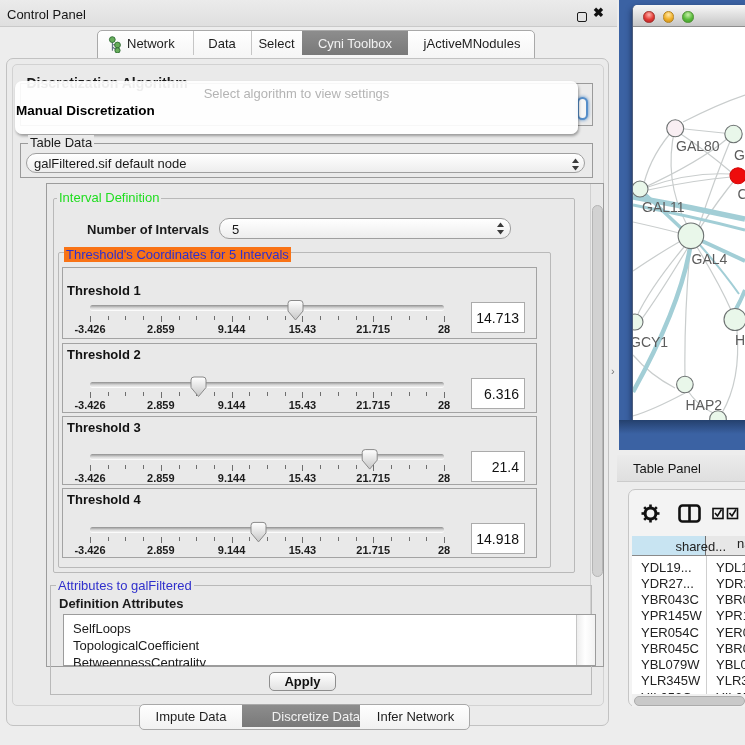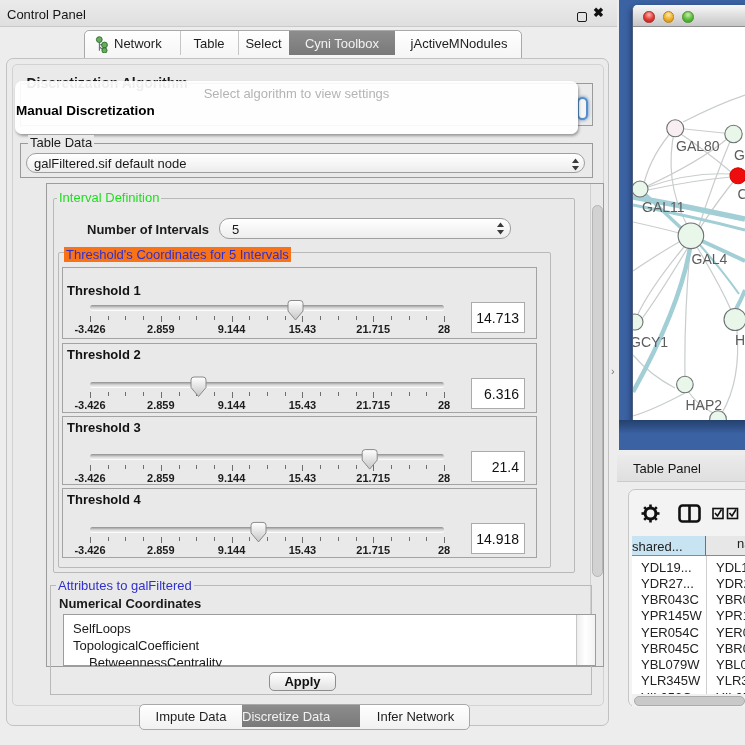--- a/index.html
+++ b/index.html
@@ -11,26 +11,26 @@
 </style>
 </head>
 <body>
 <div id="page">
 
 <div class="a" id="cp-titlebar" style="left:0;top:0;width:617px;height:27px;background:linear-gradient(#ebebeb,#dfdfdf);border-bottom:1px solid #c9c9c9;"></div>
 <div class="lbl" style="left:7px;top:7px;font-size:13px;color:#151515;">Control Panel</div>
 <div class="a" style="left:577px;top:11.5px;width:10px;height:10px;border:1.7px solid #1b1b1b;border-radius:2px;"></div>
 <div class="lbl" style="left:593px;top:5px;font-size:13px;font-weight:bold;color:#111;">✖</div>
 
-<div class="a" id="toptabs" style="left:84px;top:30px;width:438px;height:39px;background:linear-gradient(#ffffff,#f1f1f1);border:1px solid #a9a9a9;border-radius:5px;overflow:hidden;">
+<div class="a" id="toptabs" style="left:97px;top:30px;width:438px;height:39px;background:linear-gradient(#ffffff,#f1f1f1);border:1px solid #a9a9a9;border-radius:5px;overflow:hidden;">
   <div class="a" style="left:95px;top:0;width:1px;height:24px;background:#c6c6c6;"></div>
   <div class="a" style="left:153px;top:0;width:1px;height:24px;background:#c6c6c6;"></div>
   <div class="a" style="left:204px;top:0;width:106px;height:24px;background:linear-gradient(#8d8d8d,#797979);"></div>
   <div class="lbl" style="left:29px;top:5px;font-size:13px;color:#1d1d1d;">Network</div>
-  <div class="lbl" style="left:95px;top:5px;width:58px;text-align:center;font-size:13px;color:#1d1d1d;">Table</div>
+  <div class="lbl" style="left:95px;top:5px;width:58px;text-align:center;font-size:13px;color:#1d1d1d;">Data</div>
   <div class="lbl" style="left:153px;top:5px;width:51px;text-align:center;font-size:13px;color:#1d1d1d;">Select</div>
   <div class="lbl" style="left:204px;top:5px;width:106px;text-align:center;font-size:13px;color:#f2f2f2;">Cyni Toolbox</div>
   <div class="lbl" style="left:310px;top:5px;width:128px;text-align:center;font-size:13px;color:#1d1d1d;">jActiveMNodules</div>
   <svg class="a" style="left:9px;top:3px;" width="15" height="19" viewBox="0 0 15 19">
     <path d="M5.4 5.6 L5.4 16.8 M5.4 10.5 L10.5 11 M5.4 13 L10.5 16.8" stroke="#5f6f7f" stroke-width="1.1" fill="none"></path>
     <circle cx="5.3" cy="5.6" r="2.9" fill="#67ad5b" stroke="#2e6b33" stroke-width="0.9"></circle>
     <circle cx="10.5" cy="11" r="2.9" fill="#67ad5b" stroke="#2e6b33" stroke-width="0.9"></circle>
     <circle cx="10.5" cy="16.4" r="2.6" fill="#67ad5b" stroke="#2e6b33" stroke-width="0.9"></circle>
   </svg>
 </div>
@@ -135,36 +135,36 @@
         </linearGradient>
       </defs>
       <path d="M288.0 303.5 q0-3 3-3 h9 q3 0 3 3 v7.5 l-7.5 9 l-7.5-9 z" fill="url(#thg)" stroke="#8a8a8a" stroke-width="1"></path>
       <path d="M191.0 380 q0-3 3-3 h9 q3 0 3 3 v7.5 l-7.5 9 l-7.5-9 z" fill="url(#thg)" stroke="#8a8a8a" stroke-width="1"></path>
       <path d="M362.2 452.6 q0-3 3-3 h9 q3 0 3 3 v7.5 l-7.5 9 l-7.5-9 z" fill="url(#thg)" stroke="#8a8a8a" stroke-width="1"></path>
       <path d="M251.0 525.4 q0-3 3-3 h9 q3 0 3 3 v7.5 l-7.5 9 l-7.5-9 z" fill="url(#thg)" stroke="#8a8a8a" stroke-width="1"></path>
     </svg>
 
 <div class="a" style="left:50px;top:585px;width:542px;height:110px;border:1px solid #b9b9b9;"></div>
 <div class="lbl" style="left:56px;top:578px;font-size:13px;color:#3030cc;background:#e9e9e9;padding:0 2px;">Attributes to galFiltered</div>
-<div class="lbl" style="left:59px;top:596px;font-size:13px;font-weight:bold;color:#1a1a1a;">Numerical Coordinates</div>
+<div class="lbl" style="left:59px;top:596px;font-size:13px;font-weight:bold;color:#1a1a1a;">Definition Attributes</div>
 <div class="a" style="left:63px;top:614px;width:533px;height:52px;background:#ffffff;border:1px solid #9c9c9c;"></div>
 <div class="a" style="left:576px;top:615px;width:19px;height:50px;background:linear-gradient(90deg,#ededed,#ffffff 45%,#f2f2f2);border-left:1px solid #c6c6c6;"></div>
 <div class="lbl" style="left:73px;top:621px;font-size:13px;color:#1a1a1a;">SelfLoops</div>
 <div class="lbl" style="left:73px;top:638px;font-size:13px;color:#1a1a1a;">TopologicalCoefficient</div>
-<div class="a" style="left:64px;top:655px;width:508px;height:11px;overflow:hidden;margin-left:16px;">
+<div class="a" style="left:64px;top:655px;width:508px;height:11px;overflow:hidden;">
       <div class="lbl" style="left:9px;top:0;font-size:13px;color:#1a1a1a;">BetweennessCentrality</div>
     </div>
 
 <div class="a" style="left:269px;top:672px;width:67px;height:19px;background:linear-gradient(#ffffff,#e2e2e2);border:1px solid #8e8e8e;border-radius:5px;"></div>
 <div class="lbl" style="left:269px;top:674px;width:67px;text-align:center;font-size:13px;font-weight:bold;color:#111;">Apply</div>
 
 <div class="a" id="bottabs" style="left:139px;top:704px;width:331px;height:26px;background:linear-gradient(#ffffff,#f1f1f1);border:1px solid #a9a9a9;border-radius:5px;overflow:hidden;">
   <div class="a" style="left:102px;top:0;width:118px;height:22px;background:linear-gradient(#8d8d8d,#797979);"></div>
   <div class="lbl" style="left:0;top:4px;width:102px;text-align:center;font-size:13px;color:#1d1d1d;">Impute Data</div>
-  <div class="lbl" style="left:102px;top:4px;width:118px;text-align:left;font-size:13px;color:#f2f2f2;">Discretize Data</div>
+  <div class="lbl" style="left:102px;top:4px;width:118px;text-align:right;font-size:13px;color:#f2f2f2;">Discretize Data</div>
   <div class="lbl" style="left:220px;top:4px;width:111px;text-align:center;font-size:13px;color:#1d1d1d;">Infer Network</div>
 </div>
 
 <div class="lbl" style="left:611px;top:365px;font-size:11px;color:#777;">›</div>
 
 <div class="a" id="bluepanel" style="left:619px;top:0;width:126px;height:450px;background:#3b62a3;"></div>
 <div class="a" id="netwin" style="left:632px;top:5px;width:113px;height:415px;background:#ffffff;border-left:1px solid #4f5f7d;border-radius:5px 0 0 0;box-shadow:0 3px 6px rgba(8,16,40,0.65);"></div>
 <div class="a" style="left:633px;top:5px;width:112px;height:22px;background:linear-gradient(#f7f7f7,#c6c6c6);border-bottom:1px solid #8f8f8f;border-radius:5px 0 0 0;"></div>
 <div class="a" style="left:643px;top:11.3px;width:11.6px;height:11.6px;border-radius:50%;background:radial-gradient(circle at 50% 28%,#ffb3ac,#e23a35 55%,#b01f28);border:0.5px solid #9f2b26;"></div>
 <div class="a" style="left:662.5px;top:11.3px;width:11.6px;height:11.6px;border-radius:50%;background:radial-gradient(circle at 50% 28%,#ffe8a8,#efaf28 55%,#c98a1a);border:0.5px solid #b3831f;"></div>
@@ -253,21 +253,21 @@
 <svg class="a" style="left:712px;top:507px;" width="28" height="13" viewBox="0 0 28 13">
   <rect x="1" y="1.5" width="10" height="10" fill="none" stroke="#111" stroke-width="1.6"></rect>
   <path d="M3 6 L5.5 9 L9.5 2.5" fill="none" stroke="#111" stroke-width="1.6"></path>
   <rect x="15.5" y="1.5" width="10" height="10" fill="none" stroke="#111" stroke-width="1.6"></rect>
   <path d="M17.5 6 L20 9 L24 2.5" fill="none" stroke="#111" stroke-width="1.6"></path>
 </svg>
 
 <div class="a" id="ttable" style="left:632px;top:536px;width:113px;height:158px;background:#fff;overflow:hidden;">
   <div class="a" style="left:0;top:0;width:74px;height:20px;background:#c8e4f2;border-right:1px solid #707070;border-bottom:1px solid #8a8a8a;"></div>
   <div class="a" style="left:74px;top:0;width:39px;height:20px;background:#e7e7e7;border-bottom:1px solid #8a8a8a;"></div>
-  <div class="lbl" style="left:0px;top:3px;width:94px;text-align:left;font-size:13px;color:#222;">shared...</div>
+  <div class="lbl" style="left:0px;top:3px;width:94px;text-align:right;font-size:13px;color:#222;">shared...</div>
   <div class="lbl" style="left:105px;top:0.0px;font-size:13px;color:#222;">name</div>
   <div class="a" style="left:74px;top:20px;width:1px;height:138px;background:#cfcfcf;"></div>
   <div class="lbl" style="left:9px;top:23.5px;font-size:13px;color:#222;">YDL19...</div>
   <div class="lbl" style="left:84px;top:23.5px;font-size:13px;color:#222;">YDL194W</div>
   <div class="lbl" style="left:9px;top:39.75px;font-size:13px;color:#222;">YDR27...</div>
   <div class="lbl" style="left:84px;top:39.75px;font-size:13px;color:#222;">YDR277C</div>
   <div class="lbl" style="left:9px;top:56.0px;font-size:13px;color:#222;">YBR043C</div>
   <div class="lbl" style="left:84px;top:56.0px;font-size:13px;color:#222;">YBR043C</div>
   <div class="lbl" style="left:9px;top:72.25px;font-size:13px;color:#222;">YPR145W</div>
   <div class="lbl" style="left:84px;top:72.25px;font-size:13px;color:#222;">YPR145W</div>

